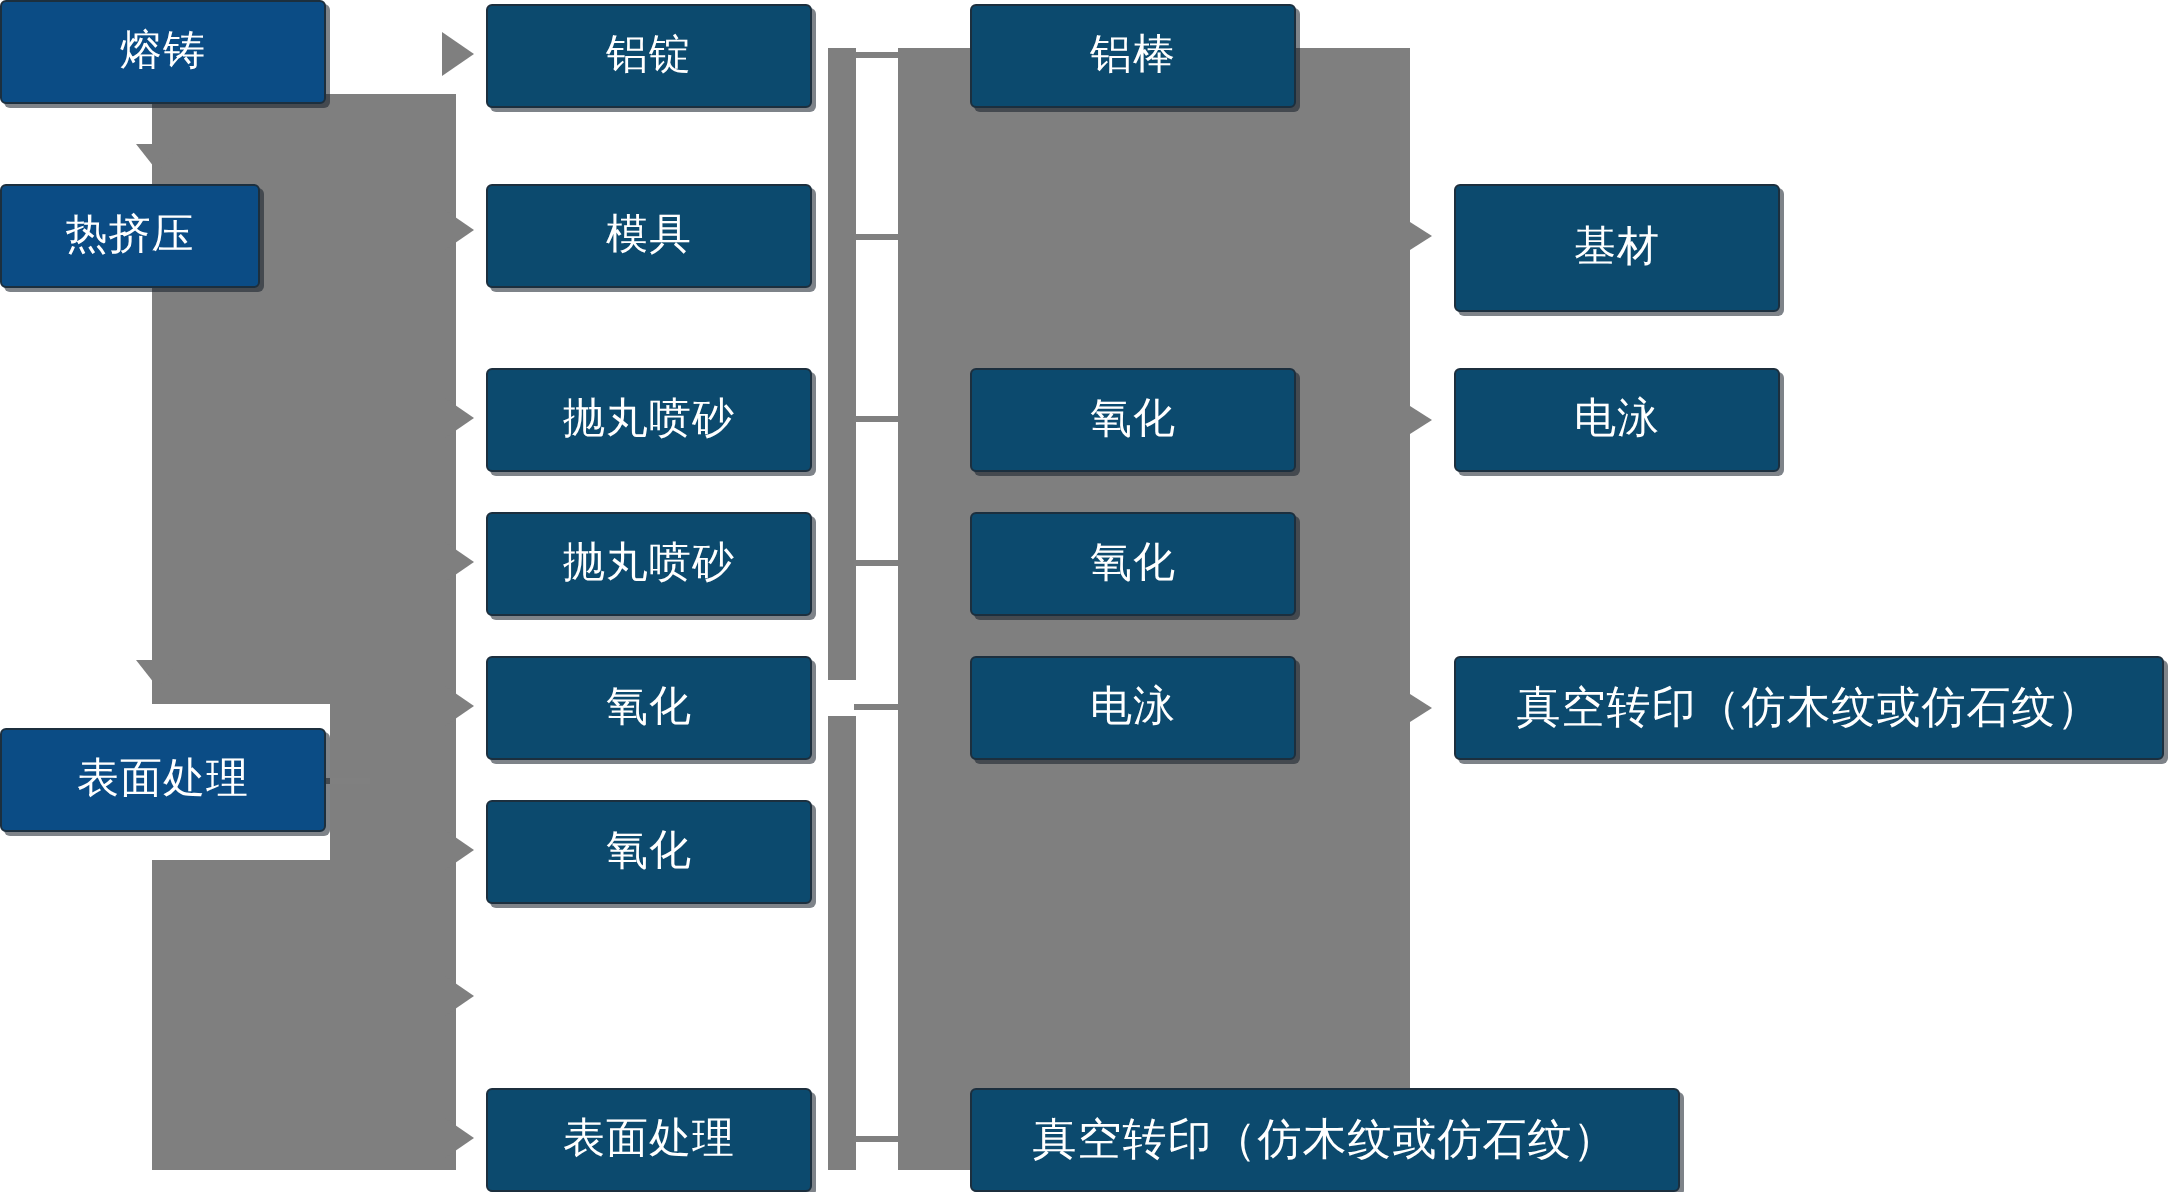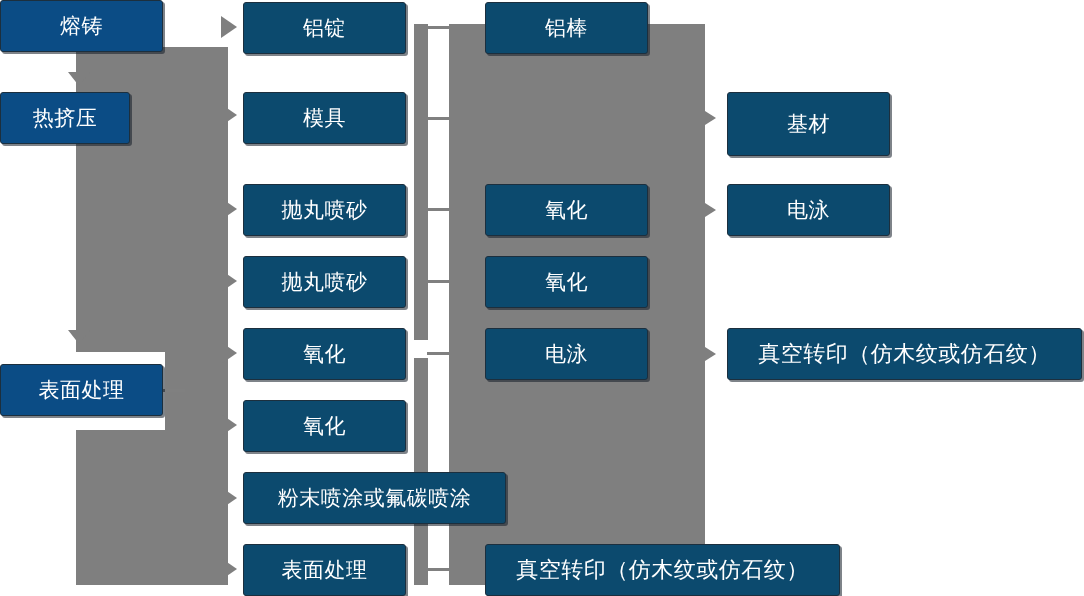--- a/index.html
+++ b/index.html
@@ -155,23 +155,20 @@
   </div>
   <div class="node bright" style="left:243px; top:256px; width:163px; height:52px;">
     <span>抛丸喷砂</span>
   </div>
   <div class="node bright" style="left:243px; top:328px; width:163px; height:52px;">
     <span>氧化</span>
   </div>
   <div class="node bright" style="left:243px; top:400px; width:163px; height:52px;">
     <span>氧化</span>
   </div>
-  <div class="node bright" style="left:243px; top:472px; width:263px; height:52px;">
-    <span>粉末喷涂或氟碳喷涂</span>
-  </div>
   <div class="node bright" style="left:243px; top:544px; width:163px; height:52px;">
     <span>表面处理</span>
   </div>
 
   <div class="node bright" style="left:485px; top:2px; width:163px; height:52px;">
     <span>铝棒</span>
   </div>
   <div class="node bright" style="left:485px; top:184px; width:163px; height:52px;">
     <span>氧化</span>
   </div>

